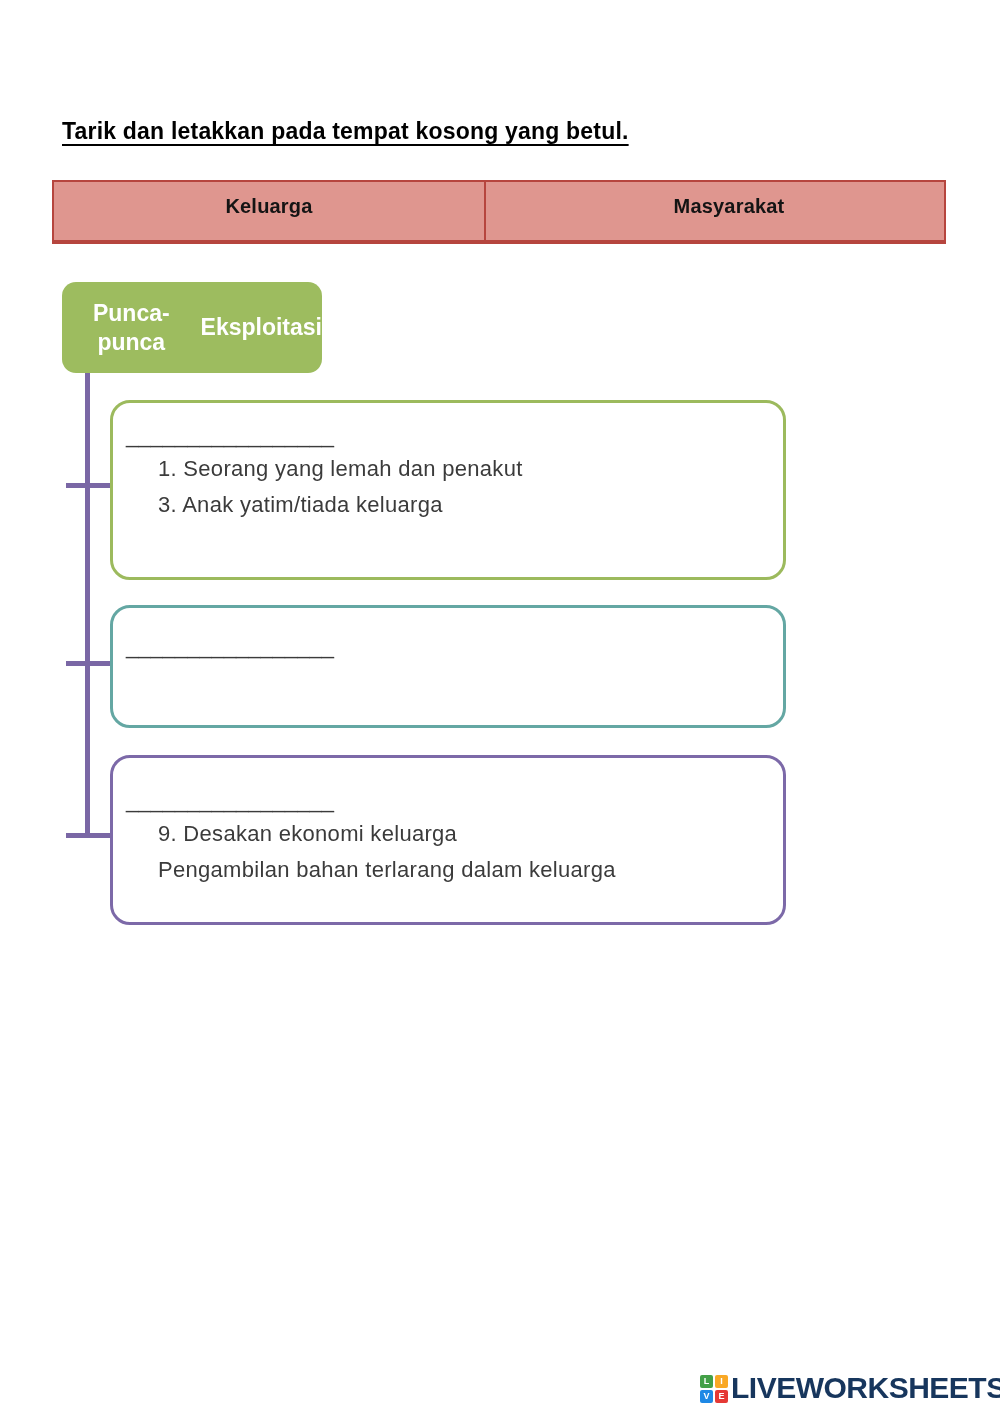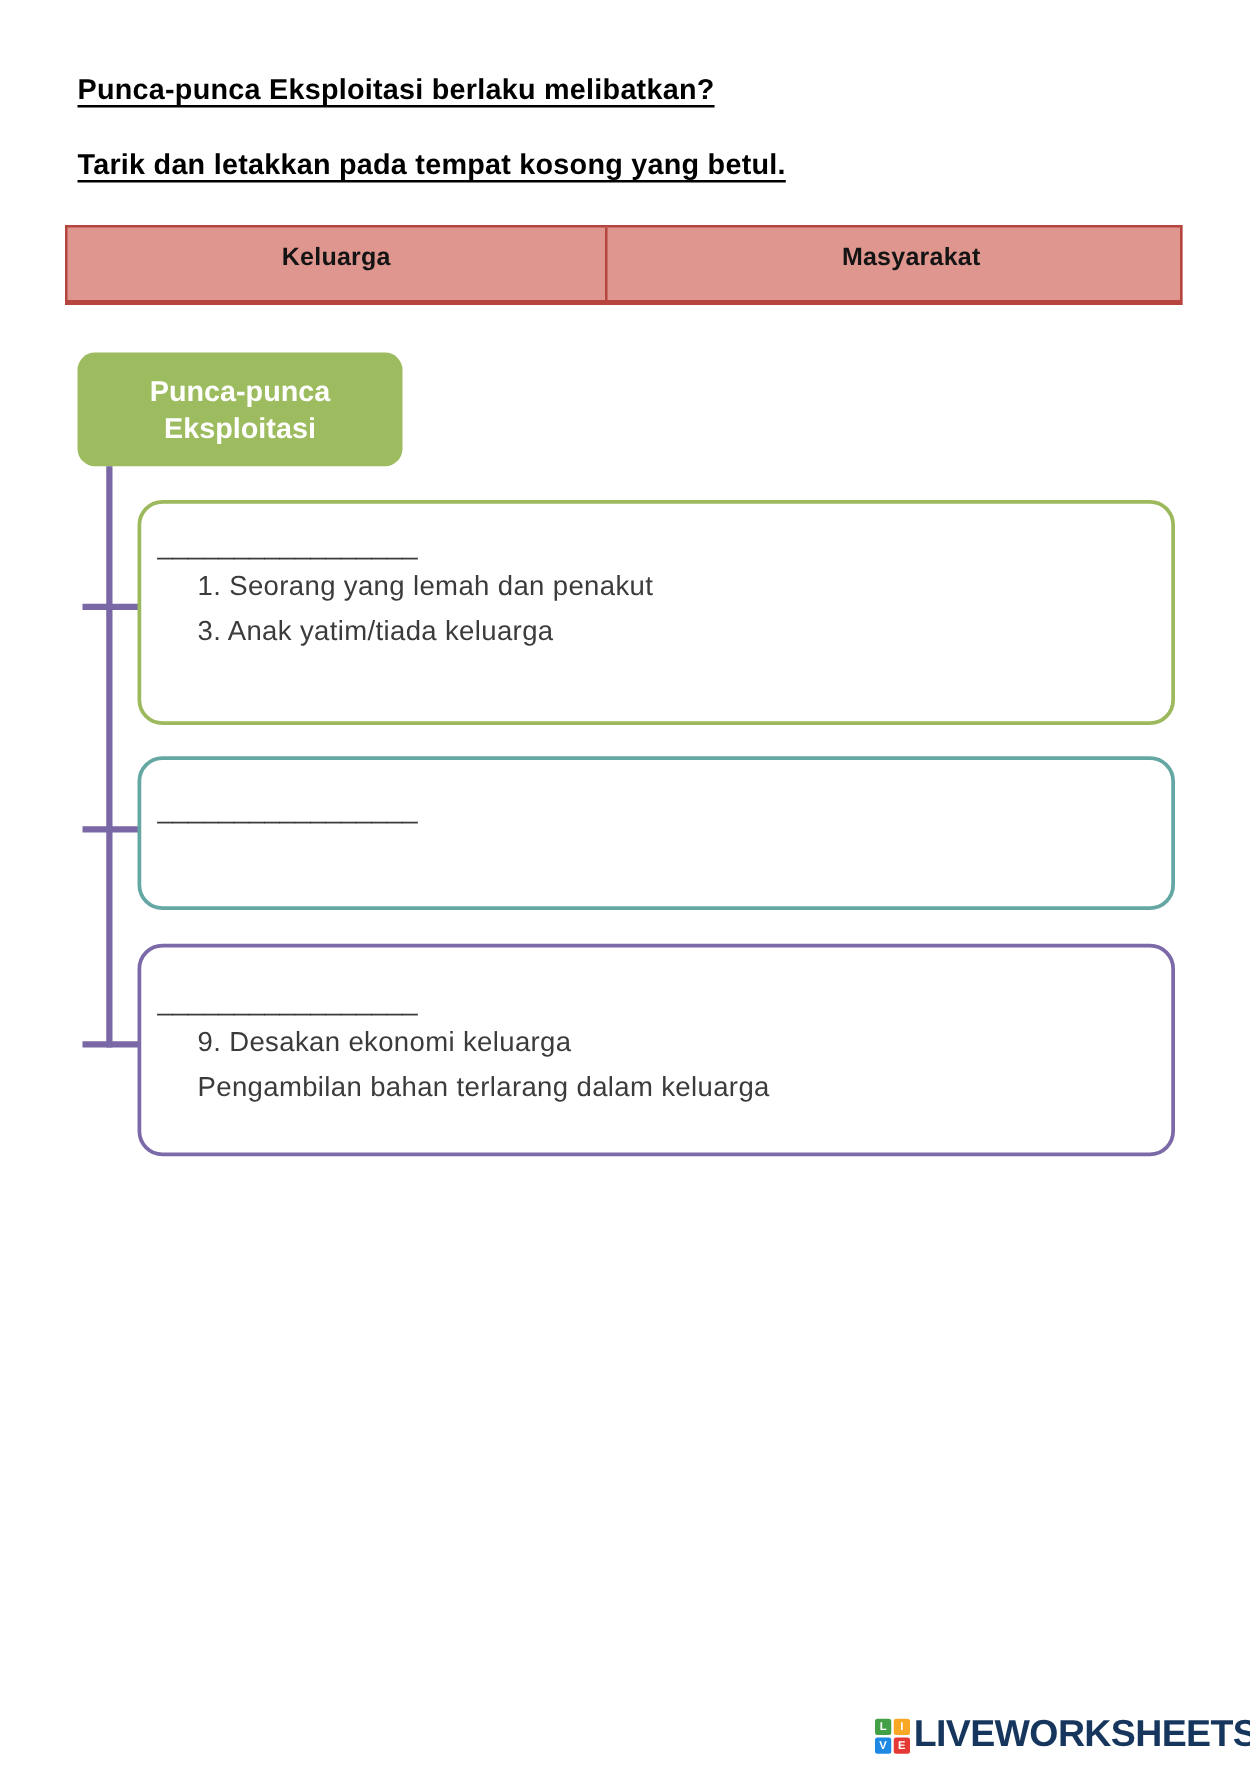--- a/index.html
+++ b/index.html
@@ -28,33 +28,33 @@
     font-weight:bold; font-size:20px; color:#141414; padding-bottom:10px;
     letter-spacing:0.2px; cursor:grab;
   }
   .word-cell + .word-cell { border-left:2px solid #B6453E;padding-left:28px; }
 
   
   .root-box {
     position:absolute; left:62px; top:282px; width:260px; height:91px;
     background:#9DBC5F; border-radius:14px; color:#ffffff; font-weight:bold;
     font-size:23px; line-height:29px; text-align:center;
-    display:flex; flex-direction:column; align-items:center; justify-content:center;
+    display:flex; flex-direction:row; align-items:center; justify-content:center;
   }
 
   
   .connector { position:absolute; background:#7A67A5; }
   .conn-vline { left:85px; top:373px; width:5px; height:465px; }
   .conn-stub1 { left:66px; top:483px; width:46px; height:5px; }
   .conn-stub2 { left:66px; top:661px; width:46px; height:5px; }
   .conn-stub3 { left:66px; top:833px; width:46px; height:5px; }
 
   
   .answer-box {
-    position:absolute; left:110px; width:830px; background:#ffffff;
+    position:absolute; left:110px; width:676px; background:#ffffff;
     border-radius:20px; box-sizing:border-box; color:#3b3b3b;
     font-size:22px; letter-spacing:0.3px;
     padding-left:13px; padding-right:15px;
   }
   .answer-box-1 { top:400px; height:180px; border:3px solid #9CBA5D; padding-top:18px; }
   .answer-box-2 { top:605px; height:123px; border:3px solid #64A7A3; padding-top:24px; }
   .answer-box-3 { top:755px; height:170px; border:3px solid #7C69A8; padding-top:28px; }
   .blank-line { height:30px; line-height:30px; color:#3b3b3b; letter-spacing:0; white-space:nowrap; }
   .box-item { line-height:36px; white-space:nowrap;margin-left:32px; }
 
@@ -75,21 +75,20 @@
   .logo-text {
     font-size:30px; font-weight:bold; color:#17365D;
     letter-spacing:-0.5px; line-height:33px; white-space:nowrap;
   }
 </style>
 </head>
 <body>
 
 <div class="page">
 
-  <div class="heading heading-1">Punca-punca Eksploitasi berlaku melibatkan?</div>
   <div class="heading heading-2">Tarik dan letakkan pada tempat kosong yang betul.</div>
 
   <div class="word-bank">
     <div class="word-cell">Keluarga</div>
     <div class="word-cell">Masyarakat</div>
   </div>
 
   <div class="root-box">
     <span>Punca-punca</span>
     <span>Eksploitasi</span>

